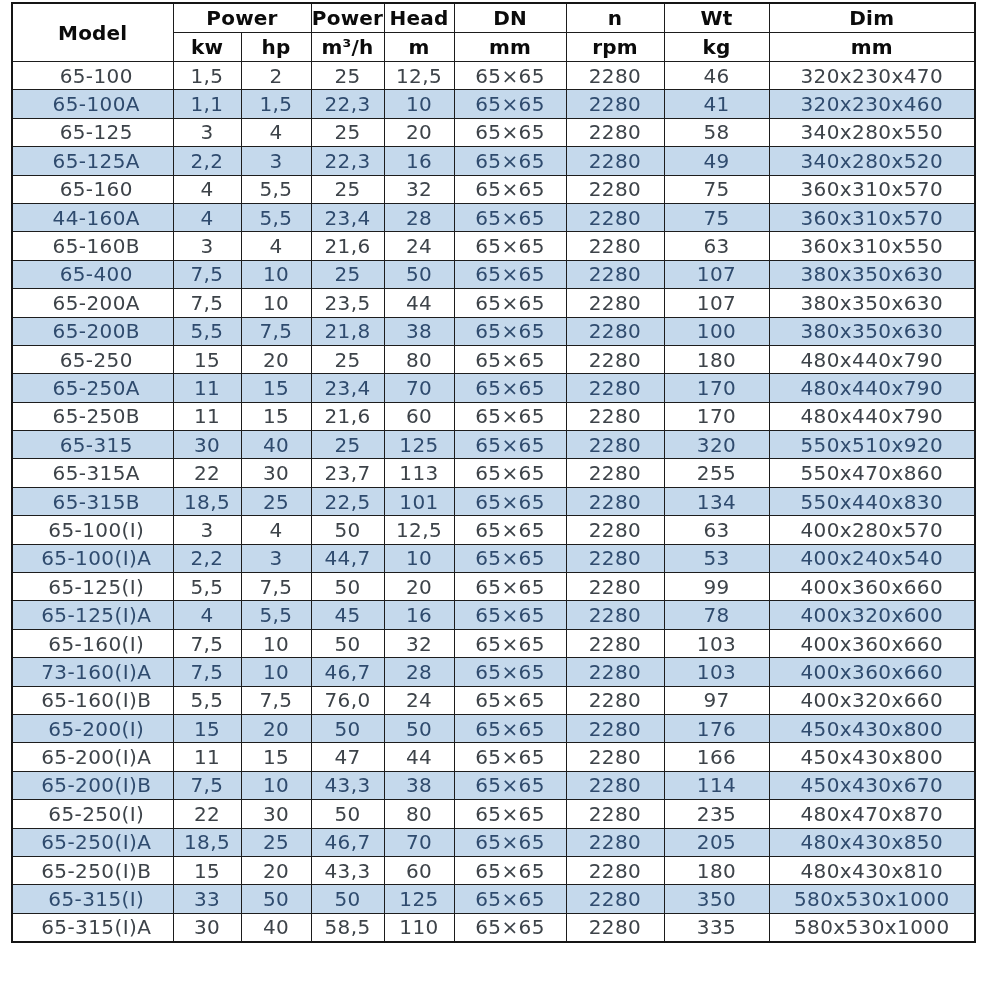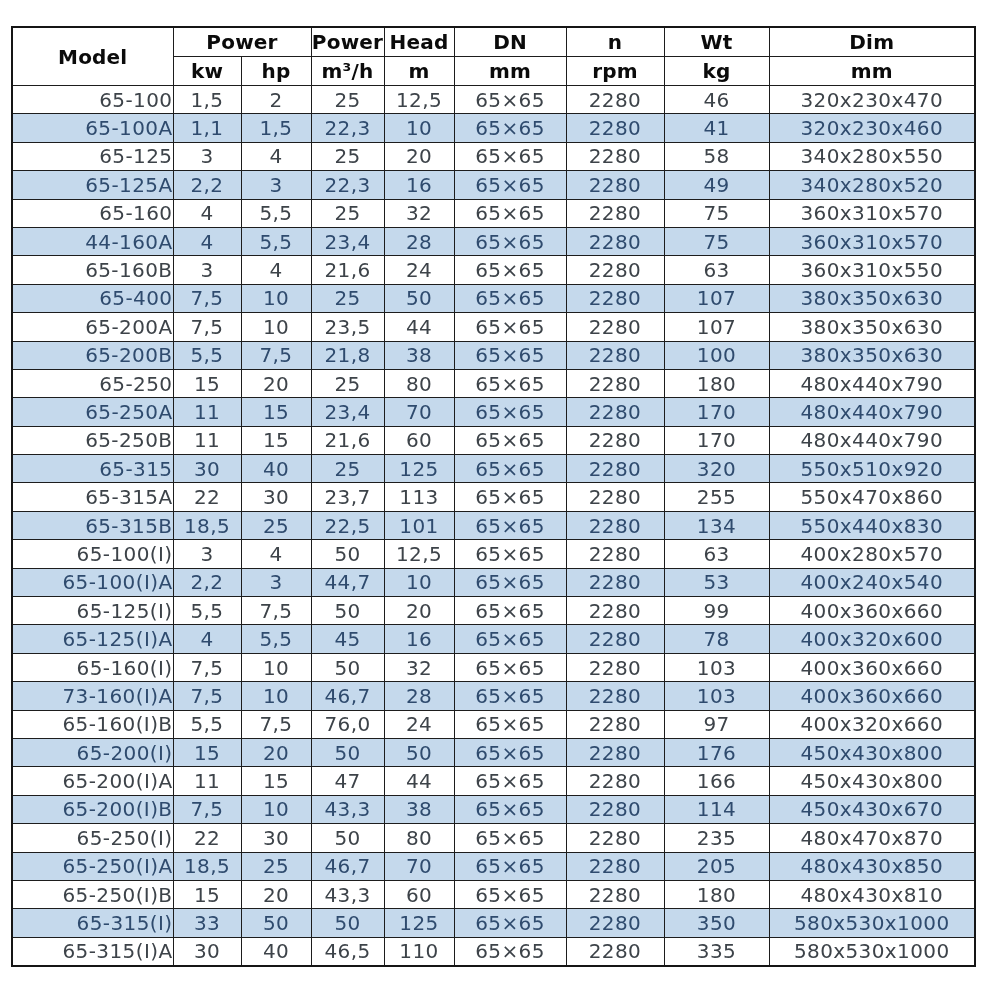--- a/index.html
+++ b/index.html
@@ -4,21 +4,21 @@
 <style>
   html, body {
     margin: 0;
     padding: 0;
     background: #ffffff;
     width: 986px;
     height: 1000px;
     overflow: hidden;
   }
   .page {
-    padding: 26px 12px 14px 11px;
+    padding: 2px 12px 14px 11px;
     box-sizing: border-box;
   }
   table.spec {
     border-collapse: collapse;
     width: 963px;
     table-layout: fixed;
     font-family: "DejaVu Sans", "Liberation Sans", sans-serif;
     border: 2px solid #151515;
   }
   table.spec th, table.spec td {
@@ -38,21 +38,21 @@
     background: #ffffff;
   }
   table.spec tbody td {
     font-size: 20px;
     height: 27.4px;
     letter-spacing: 0.4px;
     color: #3d4349;
     background: #ffffff;
   }
   table.spec tbody td.model-cell {
-    text-align: right;
+    text-align: center;
     padding-left: 7px;
   }
   table.spec tbody tr.alt td {
     background: #c5d9ec;
     color: #2f4b6e;
   }
 </style>
 </head>
 <body>
 
@@ -419,21 +419,21 @@
           <td>125</td>
           <td>65×65</td>
           <td>2280</td>
           <td>350</td>
           <td>580x530x1000</td>
         </tr>
         <tr>
           <td class="model-cell">65-315(I)A</td>
           <td>30</td>
           <td>40</td>
-          <td>46,5</td>
+          <td>58,5</td>
           <td>110</td>
           <td>65×65</td>
           <td>2280</td>
           <td>335</td>
           <td>580x530x1000</td>
         </tr>
       </tbody>
   </table>
 </div>
 

